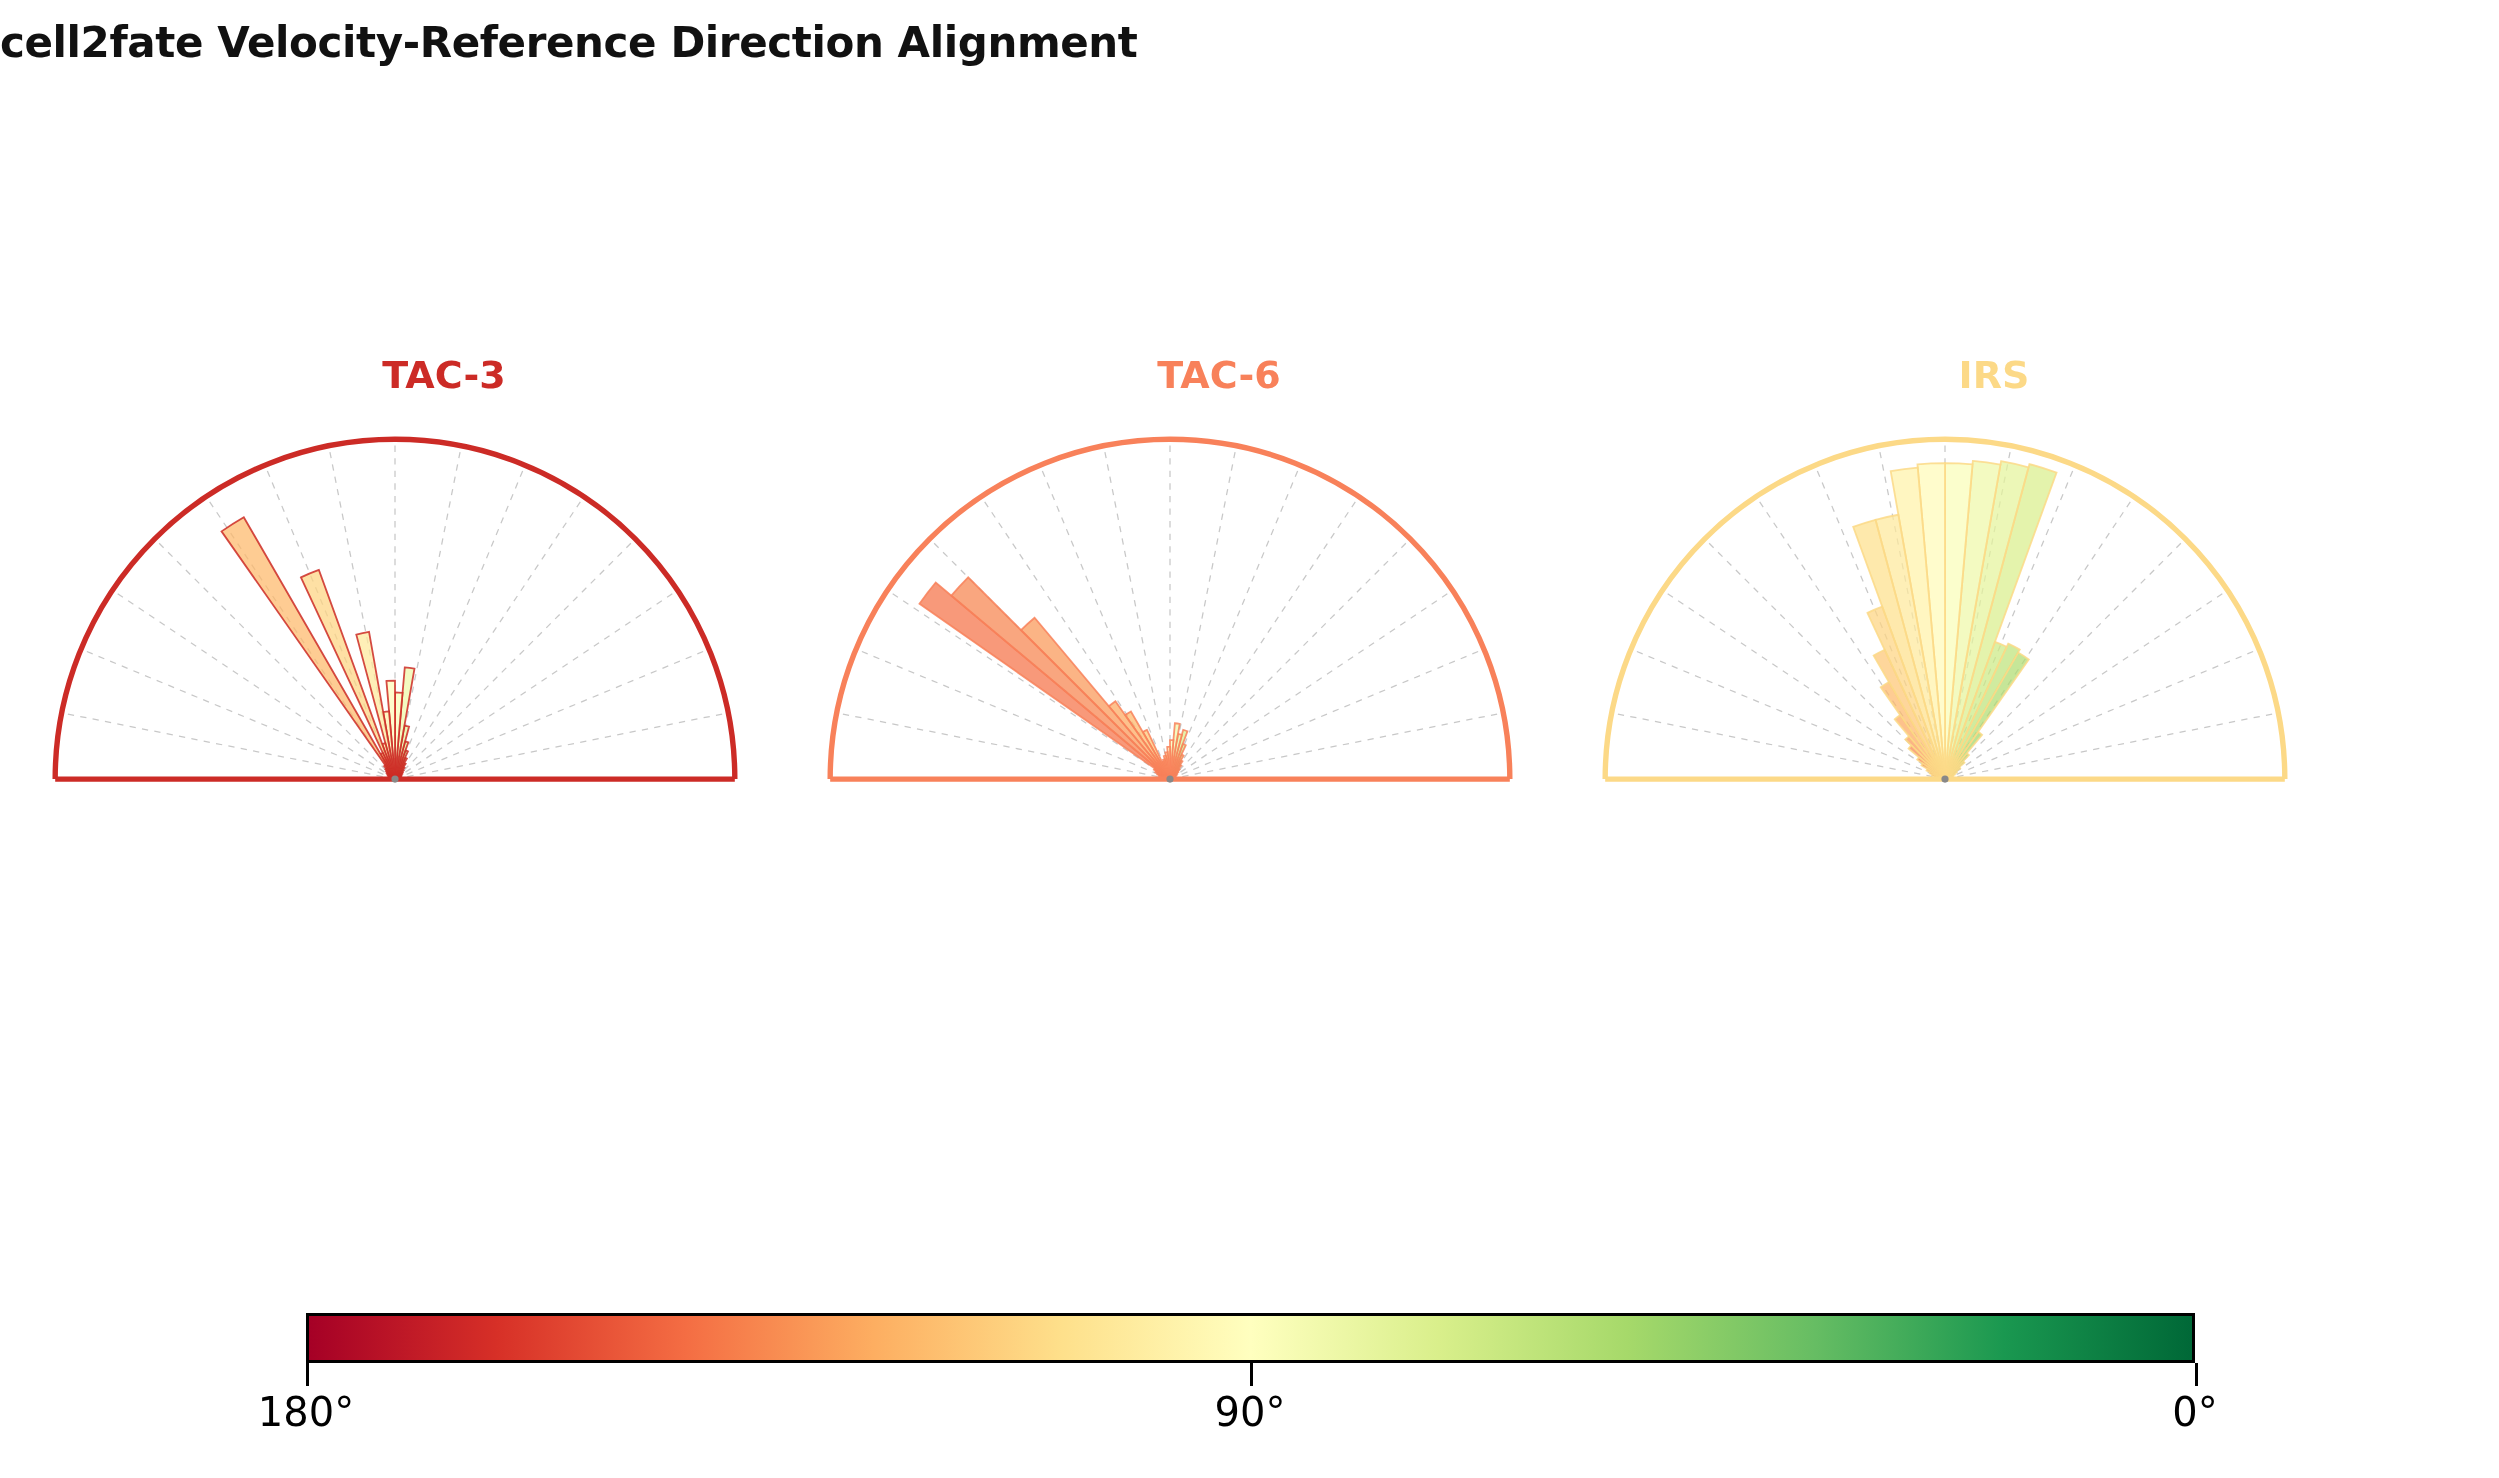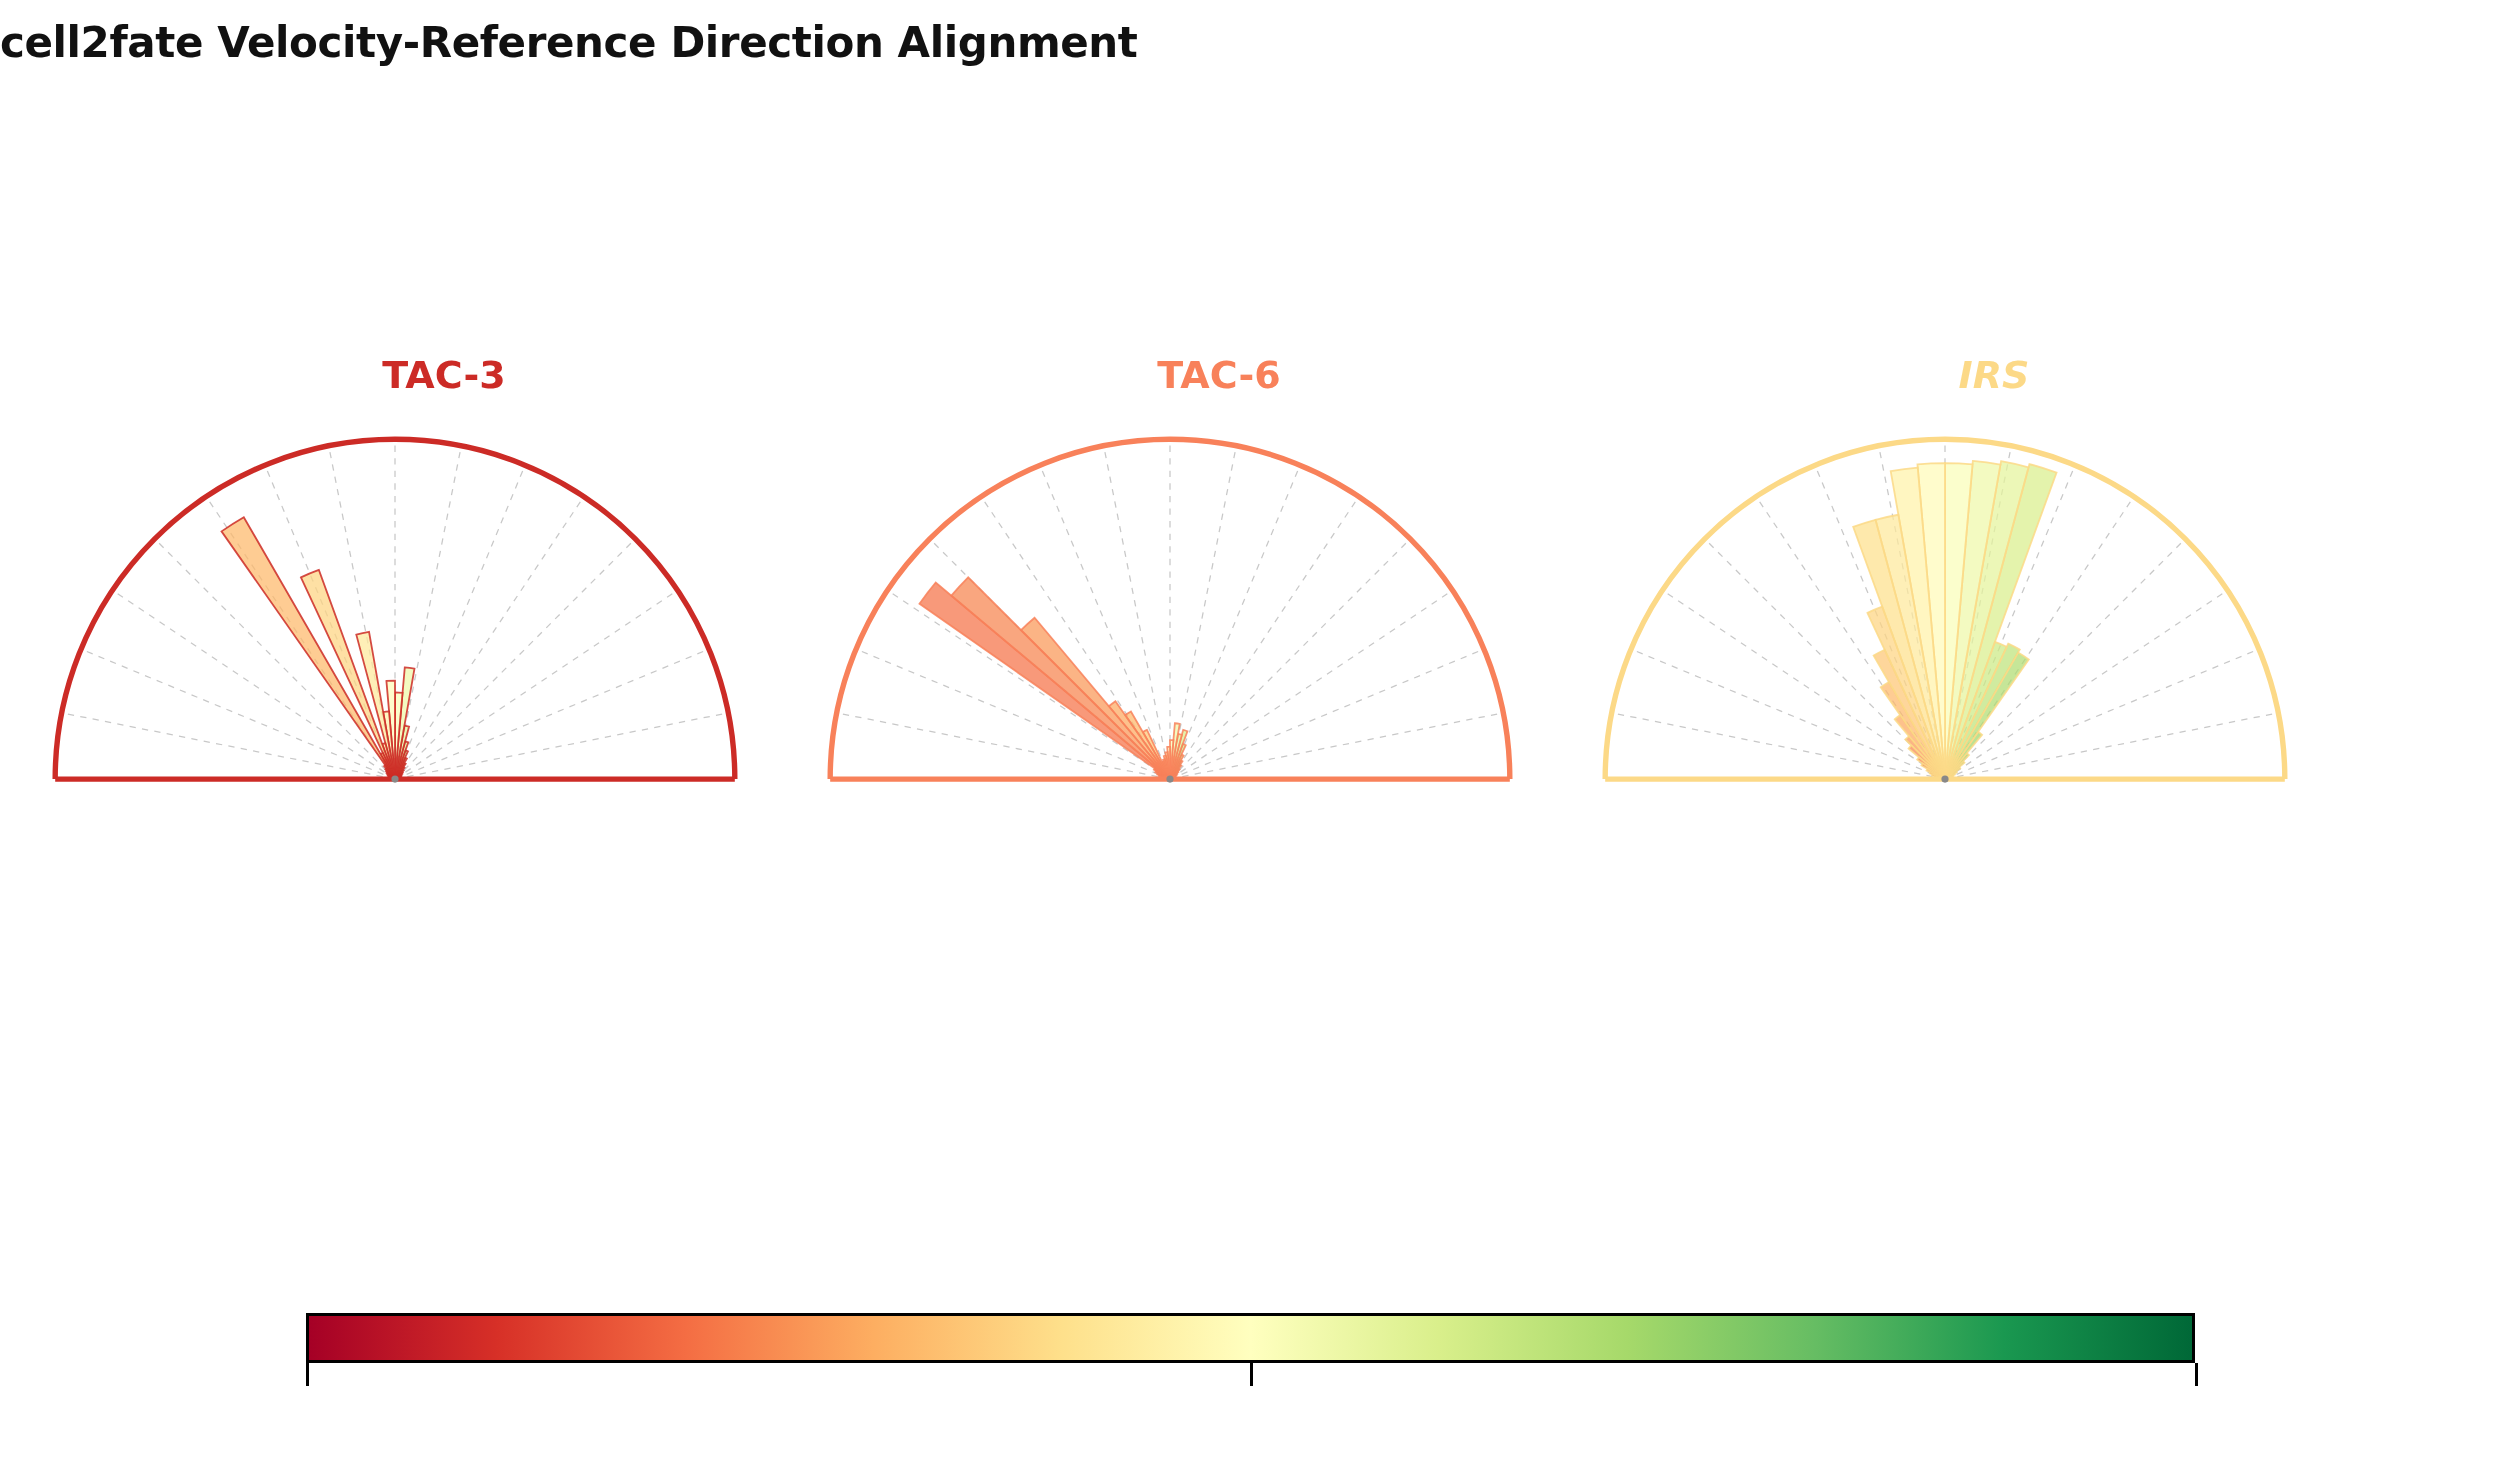--- a/index.html
+++ b/index.html
@@ -179,21 +179,21 @@
               <path d="M 396 386 L 387.0658240646732 384.4246637322056 A 9.072000000000001 9.072000000000001 0 0 0 386.9625216989117 385.20932310179325 Z" fill="#ba1426" fill-opacity="0.72" stroke="#f8815a" stroke-width="2" stroke-opacity="0.85"></path>
               <path d="M 396 386 L 388.4687680824264 385.3411025848277 A 7.5600000000000005 7.5600000000000005 0 0 0 388.44 386 Z" fill="#ac0726" fill-opacity="0.72" stroke="#f8815a" stroke-width="2" stroke-opacity="0.85"></path>
             </g>
             <path d="M 18 385.99999999999994 A 378 378 0 0 1 774 386" fill="none" stroke="#f8815a" stroke-width="6"></path>
             <line x1="18" y1="385.99999999999994" x2="774" y2="386" stroke="#f8815a" stroke-width="6"></line>
             <circle cx="396" cy="386" r="4" fill="#888888"></circle>
           </svg>
         </div>
       </div>
       <div class="panel" style="left: 1589px; width: 810px;">
-        <div class="panel-title" style="color: rgb(252, 217, 135); font-style: italic;">IRS</div>
+        <div class="panel-title" style="color: rgb(252, 217, 135);">IRS</div>
         <div class="polar-wrap">
           <svg width="712" height="376" viewBox="0 0 792 418">
             <g>
               <line x1="396" y1="386" x2="774" y2="386" stroke="#c8c8c8" stroke-width="1.4" stroke-dasharray="7,7"></line>
               <line x1="396" y1="386" x2="766.7368359924211" y2="312.25585827790354" stroke="#c8c8c8" stroke-width="1.4" stroke-dasharray="7,7"></line>
               <line x1="396" y1="386" x2="745.2264632892663" y2="241.34566256599607" stroke="#c8c8c8" stroke-width="1.4" stroke-dasharray="7,7"></line>
               <line x1="396" y1="386" x2="710.295513450362" y2="175.99445191859039" stroke="#c8c8c8" stroke-width="1.4" stroke-dasharray="7,7"></line>
               <line x1="396" y1="386" x2="663.286363288515" y2="118.71363671148504" stroke="#c8c8c8" stroke-width="1.4" stroke-dasharray="7,7"></line>
               <line x1="396" y1="386" x2="606.0055480814096" y2="71.70448654963792" stroke="#c8c8c8" stroke-width="1.4" stroke-dasharray="7,7"></line>
               <line x1="396" y1="386" x2="540.654337434004" y2="36.773536710733595" stroke="#c8c8c8" stroke-width="1.4" stroke-dasharray="7,7"></line>
@@ -256,16 +256,21 @@
 
   <div class="cbar-block">
     <div class="cbar-outer">
       <div class="cbar-grad" id="cbar-grad" style="background: linear-gradient(to right, rgb(165, 0, 38) 0%, rgb(215, 48, 39) 10%, rgb(244, 109, 67) 20%, rgb(253, 174, 97) 30%, rgb(254, 224, 139) 40%, rgb(255, 255, 191) 50%, rgb(217, 239, 139) 60%, rgb(166, 217, 106) 70%, rgb(102, 189, 99) 80%, rgb(26, 152, 80) 90%, rgb(0, 104, 55) 100%);"></div>
     </div>
     <div class="cbar-ticks" id="cbar-ticks">
         <div class="cbar-tick" style="left: 0px;"></div>
         <div class="cbar-tick" style="left: 944px;"></div>
         <div class="cbar-tick" style="left: 1889px;"></div>
       </div>
+    <div class="cbar-labels" id="cbar-labels">
+        <div class="cbar-label" style="left: 306px;">180°</div>
+        <div class="cbar-label" style="left: 1250px;">90°</div>
+        <div class="cbar-label" style="left: 2195px;">0°</div>
+      </div>
   </div>
 
 </div>
 
 
 </body></html>

